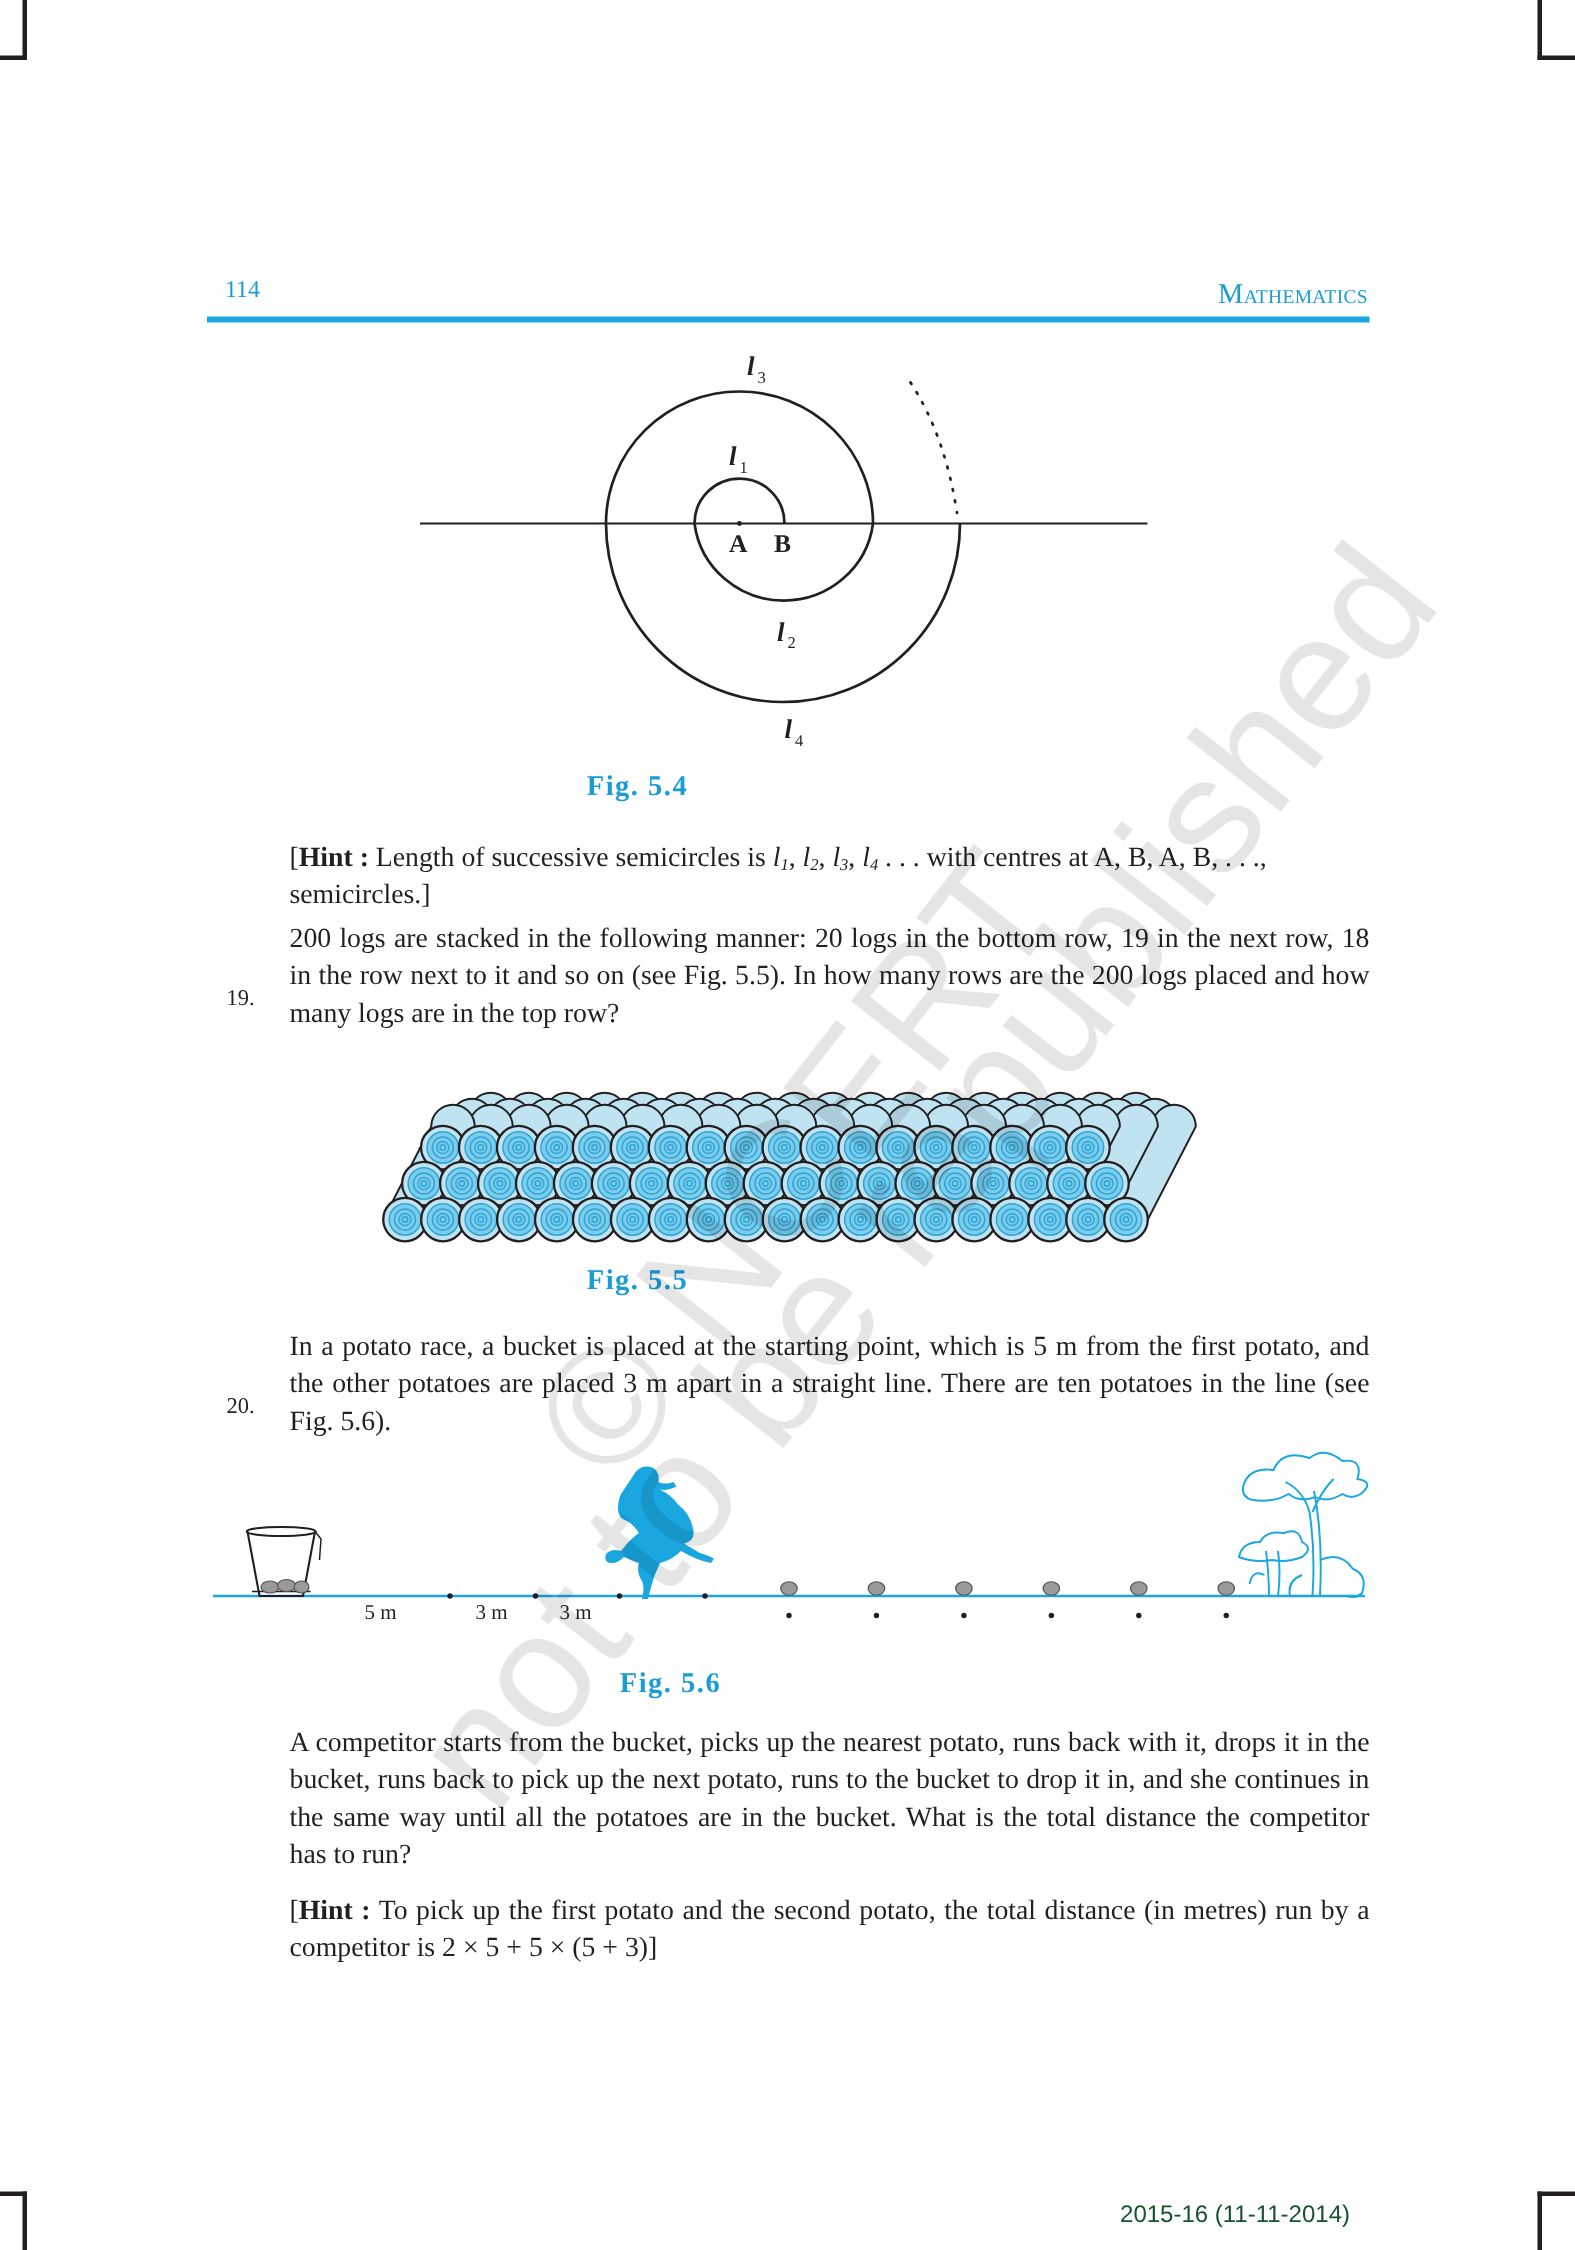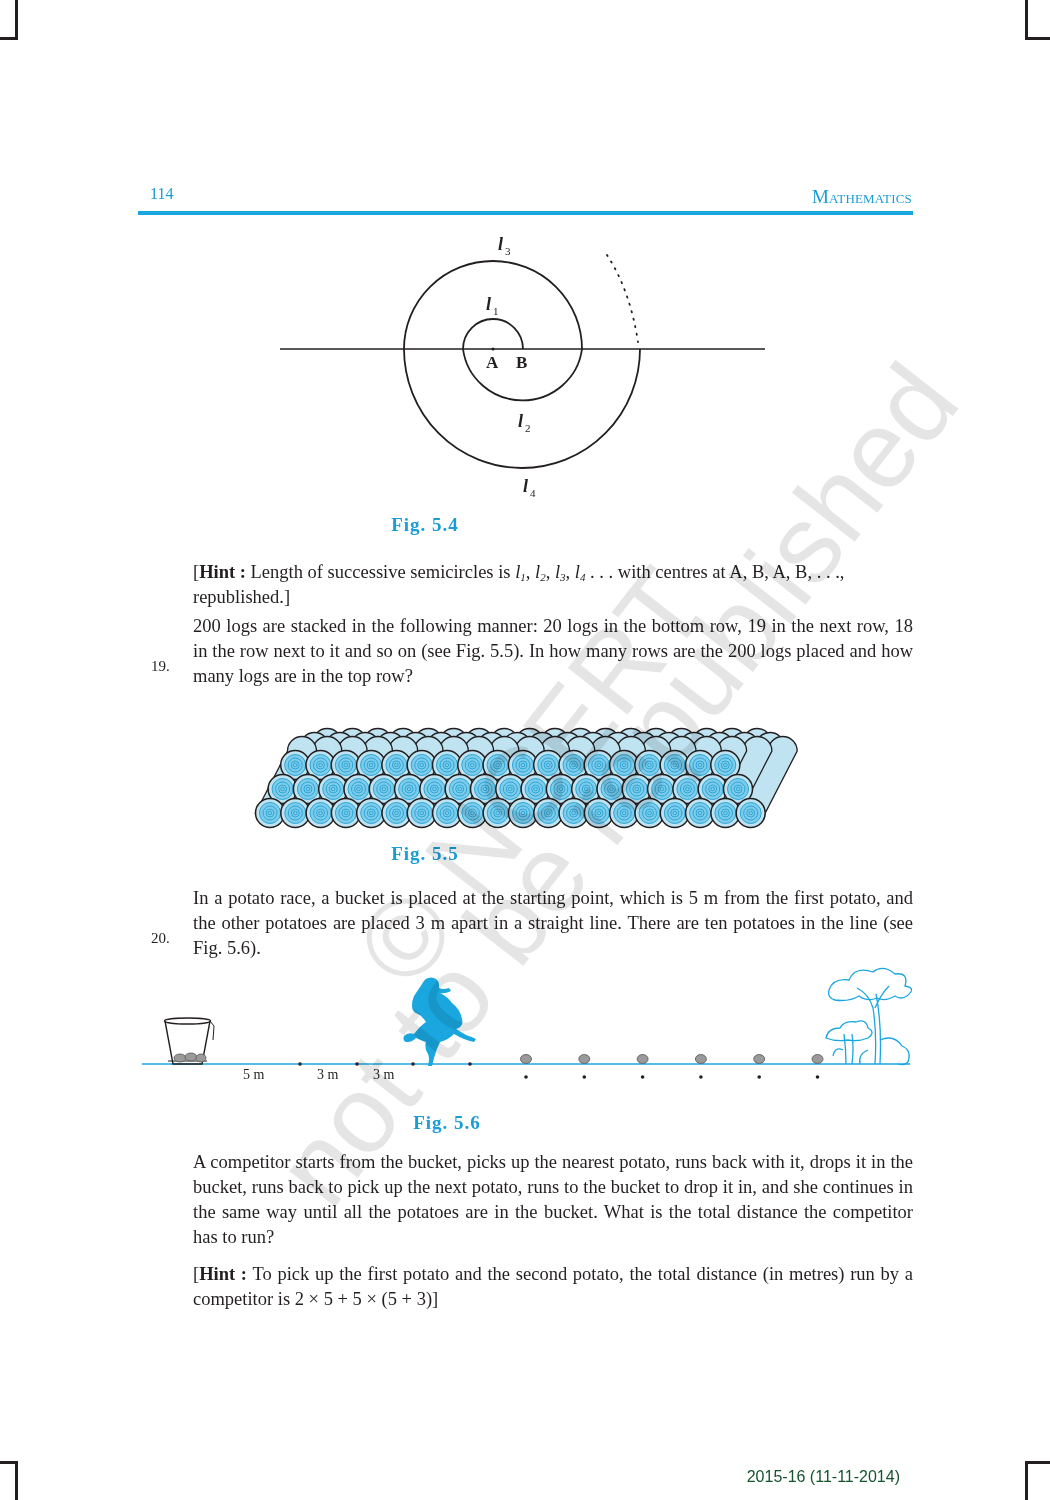--- a/index.html
+++ b/index.html
@@ -65,21 +65,21 @@
   </g>
   <g>
     <text x="253" y="262" font-size="18" font-style="italic" font-weight="bold" fill="#231f20">l</text>
     <text x="260" y="267" font-size="11" fill="#231f20">4</text>
   </g>
 </svg>
 <div class="abs caption" style="top:514px;">Fig. 5.4</div>
 
 <div class="abs para" style="top:560px;">
   <span>[</span><span class="hint-label">Hint :</span><span> Length of successive semicircles is </span><span class="ital">l<sub>1</sub></span>, <span class="ital">l<sub>2</sub></span>, <span class="ital">l<sub>3</sub></span>, <span class="ital">l<sub>4</sub></span><span> . . . with centres at A, B, A, B, . . .,</span><br>
-  <span>republished.]</span>
+  <span>semicircles.]</span>
 </div>
 
 <div class="abs qnum" style="left:151px;top:614px;">19.</div>
 <div class="abs para" style="top:614px;">200 logs are stacked in the following manner: 20 logs in the bottom row, 19 in the next row, 18 in the row next to it and so on (see Fig. 5.5). In how many rows are the 200 logs placed and how many logs are in the top row?</div>
 
 <svg class="abs" id="logs-svg" style="left:240px;top:700px;" width="560" height="130" viewBox="0 0 560 130">
     <path d="M470.8 65 L502.8 43 A14.5 14.5 0 0 1 531.8 43 L499.8 65 Z" fill="#bfe3f1" stroke="#231f20" stroke-width="1.3"></path>
     <path d="M445.5 65 L477.5 43 A14.5 14.5 0 0 1 506.5 43 L474.5 65 Z" fill="#bfe3f1" stroke="#231f20" stroke-width="1.3"></path>
     <path d="M420.2 65 L452.2 43 A14.5 14.5 0 0 1 481.2 43 L449.2 65 Z" fill="#bfe3f1" stroke="#231f20" stroke-width="1.3"></path>
     <path d="M394.9 65 L426.9 43 A14.5 14.5 0 0 1 455.9 43 L423.9 65 Z" fill="#bfe3f1" stroke="#231f20" stroke-width="1.3"></path>

